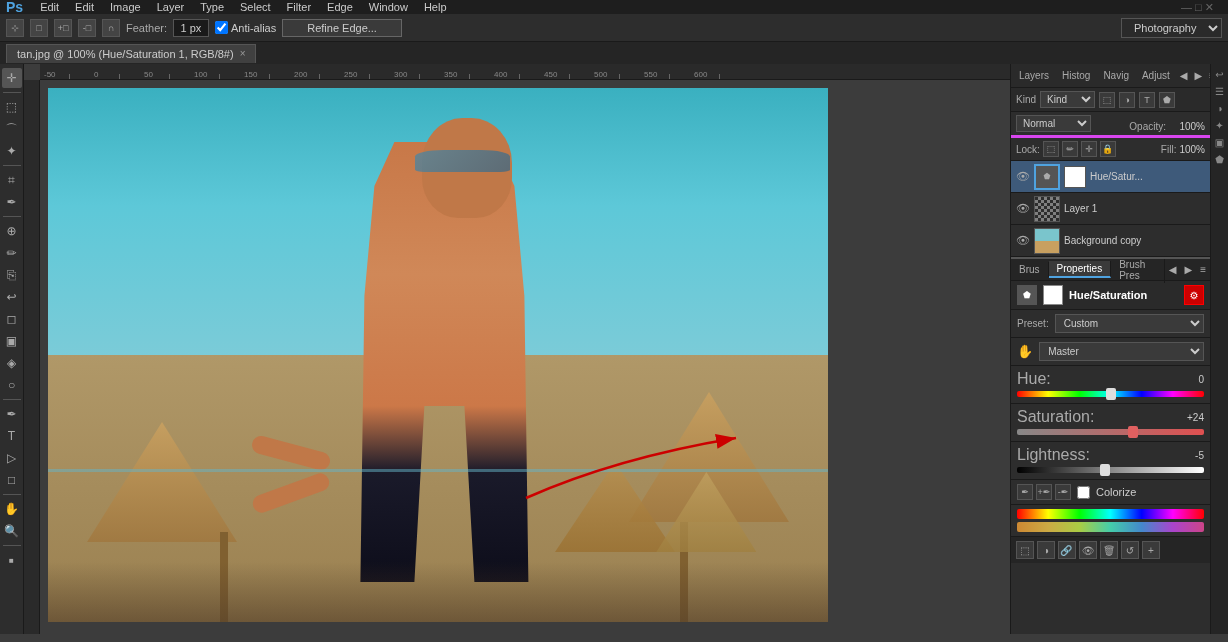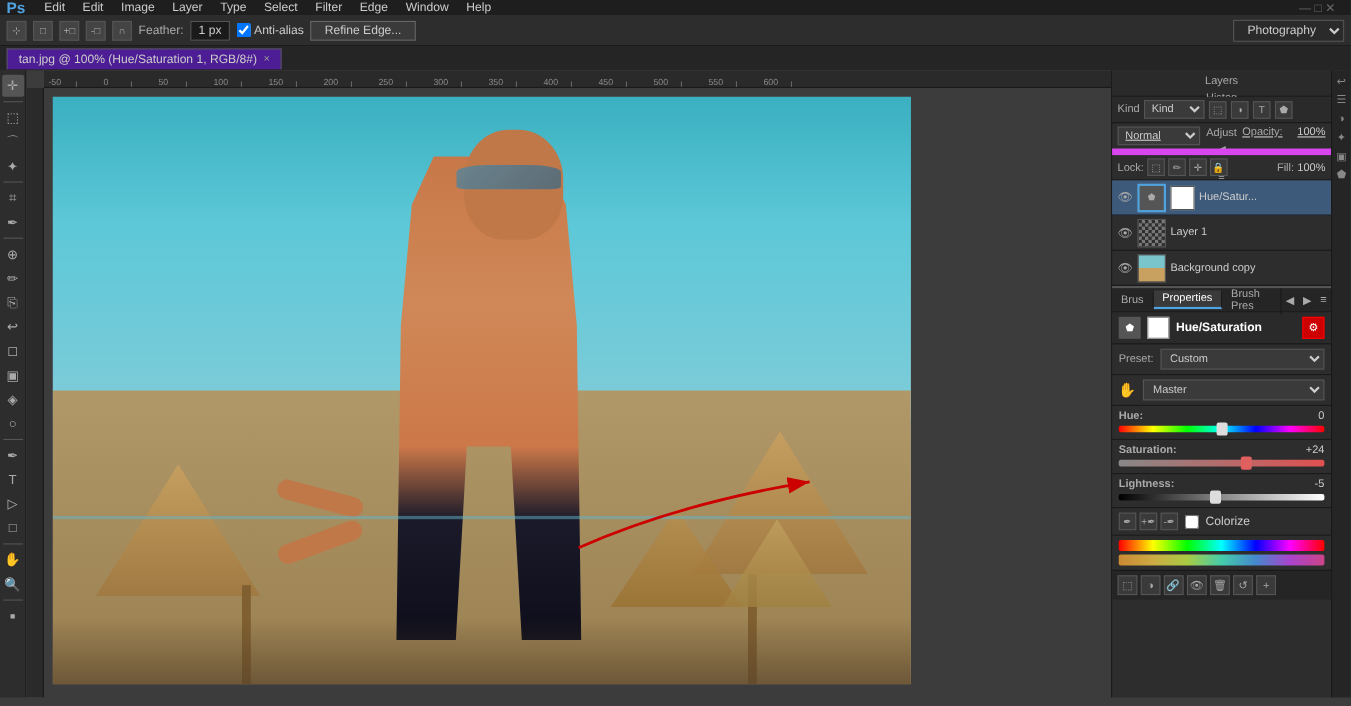--- a/index.html
+++ b/index.html
@@ -51,21 +51,21 @@
       border: 1px solid #555;
       color: #ccc;
       font-size: 11px;
       text-align: center;
     }
     #options-bar .checkbox-area { display: flex; align-items: flex-end; gap: 3px; color: #ccc; font-size: 11px; }
     #options-bar .refine-btn {
       background: #3a3a3a;
       border: 1px solid #666;
       color: #ccc;
-      padding: 2px 12px;
+      padding: 2px 24px;
       font-size: 11px;
       cursor: pointer;
     }
     .workspace-label {
       margin-left: auto;
       background: #2a2a2a;
       border: 1px solid #555;
       color: #ccc;
       font-size: 11px;
       padding: 2px 8px;
@@ -73,21 +73,21 @@
 
     
     #tab-bar {
       height: 22px;
       background: #252525;
       display: flex;
       align-items: center;
       padding-left: 6px;
     }
     .tab-item {
-      background: #4c1d95;
+      background: #404040;
       border: 1px solid #555;
       border-bottom: none;
       padding: 3px 10px;
       font-size: 11px;
       color: #ccc;
       cursor: pointer;
       display: flex;
       align-items: center;
       gap: 6px;
     }
@@ -181,21 +181,20 @@
 
     
     #panel-tabs-row {
       display: flex;
       align-items: center;
       background: #2a2a2a;
       border-bottom: 1px solid #1a1a1a;
       padding: 2px;
       gap: 1px;
       height: 24px;
-      flex-direction: column;
     }
     .panel-tab {
       padding: 2px 6px;
       font-size: 10px;
       color: #aaa;
       cursor: pointer;
       white-space: nowrap;
     }
     .panel-arrow { color: #aaa; cursor: pointer; padding: 0 3px; font-size: 10px; }
 
@@ -212,23 +211,22 @@
     }
     .panel-icon-btn {
       width: 16px; height: 16px;
       background: #3a3a3a; border: 1px solid #555;
       display: flex; align-items: center; justify-content: center;
       font-size: 9px; color: #aaa; cursor: pointer;
     }
 
     
     .blend-row {
-      display: flex; align-items: flex-start; gap: 4px; padding: 3px 5px;
-      border-bottom: 6px solid #d946ef;
-      text-decoration: underline;
+      display: flex; align-items: flex-end; gap: 4px; padding: 3px 5px;
+      border-bottom: 3px solid #d946ef;
     }
     .blend-select {
       background: #3a3a3a; border: 1px solid #555; color: #ccc;
       font-size: 10px; padding: 1px 2px; width: 75px;
     }
     .opacity-label { color: #aaa; font-size: 10px; margin-left: auto; }
     .opacity-value { color: #ccc; font-size: 10px; width: 35px; text-align: right; }
 
     
     .lock-row {
@@ -337,21 +335,21 @@
 
     
     .slider-row {
       padding: 4px 6px 2px;
       border-bottom: 1px solid #1a1a1a;
     }
     .slider-label-row {
       display: flex; justify-content: space-between; align-items: center;
       margin-bottom: 3px;
     }
-    .slider-label { font-size: 10px; color: #aaa; font-weight: bold; }
+    .slider-label { font-size: 16px; color: #aaa; }
     .slider-value { font-size: 10px; color: #ccc; }
     .slider-track {
       width: 100%; height: 6px;
       background: linear-gradient(to right, #2a2a2a, #ccc);
       border-radius: 2px;
       position: relative;
       margin-bottom: 4px;
     }
     .hue-track {
       background: linear-gradient(to right, red, yellow, lime, cyan, blue, magenta, red);

